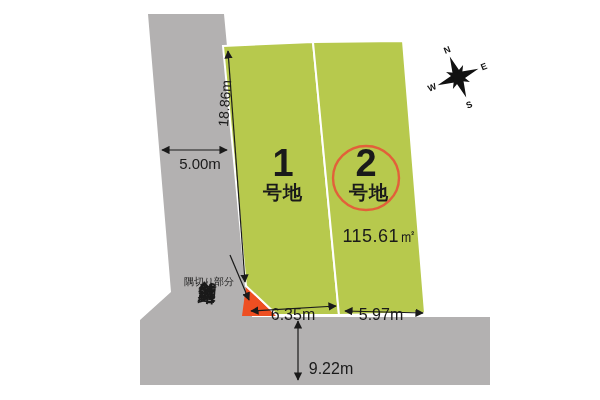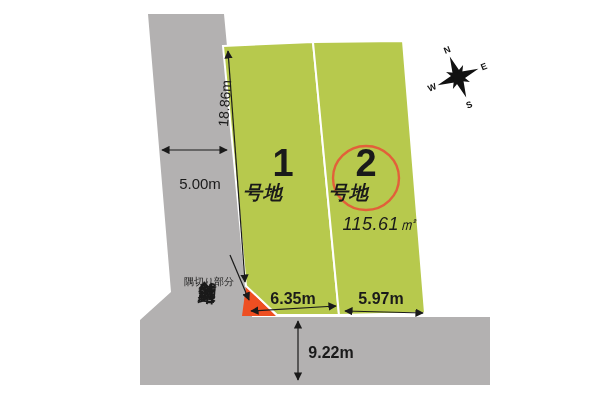--- a/index.html
+++ b/index.html
@@ -3,26 +3,26 @@
 <meta charset="utf-8">
 <style>
   html,body{margin:0;padding:0;}
   body{
     width:600px;height:400px;position:relative;overflow:hidden;background:#ffffff;
     font-family:"Liberation Sans","DejaVu Sans",sans-serif;color:#1a1a1a;
   }
   .stage{position:absolute;left:0;top:0;width:600px;height:400px;}
   svg{position:absolute;left:0;top:0;}
   .lbl{position:absolute;white-space:nowrap;line-height:1.05;}
-  .dim{font-size:16px;font-weight:700;text-align:center;}
-  .dim-sm{font-size:15px;font-weight:500;text-align:center;margin-top:20px;}
+  .dim{font-size:16px;font-weight:400;text-align:center;margin-top:16px;}
+  .dim-sm{font-size:15px;font-weight:500;text-align:center;}
   .dim-rot{font-size:14px;font-weight:500;text-align:center;transform:rotate(-86deg);}
   .area{font-size:18px;font-weight:500;text-align:center;letter-spacing:0.5px;}
   .plot-num{font-size:38px;font-weight:bold;text-align:center;line-height:1;}
-  .plot-suffix{font-size:19px;font-weight:bold;text-align:left;letter-spacing:1px;font-style:italic;}
+  .plot-suffix{font-size:19px;font-weight:bold;text-align:center;letter-spacing:1px;}
   .corner-note{font-size:10px;font-weight:500;text-align:center;}
   .road-name{
     font-size:18px;font-weight:bold;letter-spacing:2px;
     writing-mode:vertical-rl;text-orientation:upright;transform:rotate(5deg);
   }
 </style>
 </head>
 <body>
 
 <div class="stage">
@@ -70,21 +70,21 @@
   <div class="lbl corner-note" style="left:164px;top:241px;width:90px;margin-top:36px;">隅切り部分</div>
 
   <div class="lbl road-name" style="left:196px;top:266px;height:84px;">舗装道路</div>
 
   <div class="lbl dim" style="left:258px;top:291px;width:70px;">6.35m</div>
 
   <div class="lbl dim" style="left:346px;top:291px;width:70px;">5.97m</div>
 
   <div class="lbl dim" style="left:296px;top:345px;width:70px;">9.22m</div>
 
-  <div class="lbl area" style="left:330px;top:215px;width:100px;font-style:italic;">115.61㎡</div>
+  <div class="lbl area" style="left:330px;top:227px;width:100px;">115.61㎡</div>
 
   <div class="lbl plot-num" style="left:243px;top:144px;width:80px;">1</div>
   <div class="lbl plot-suffix" style="left:243px;top:183px;width:80px;">号地</div>
 
   <div class="lbl plot-num" style="left:326px;top:144px;width:80px;">2</div>
   <div class="lbl plot-suffix" style="left:329px;top:183px;width:80px;">号地</div>
 
 </div>
 
 </body></html>

